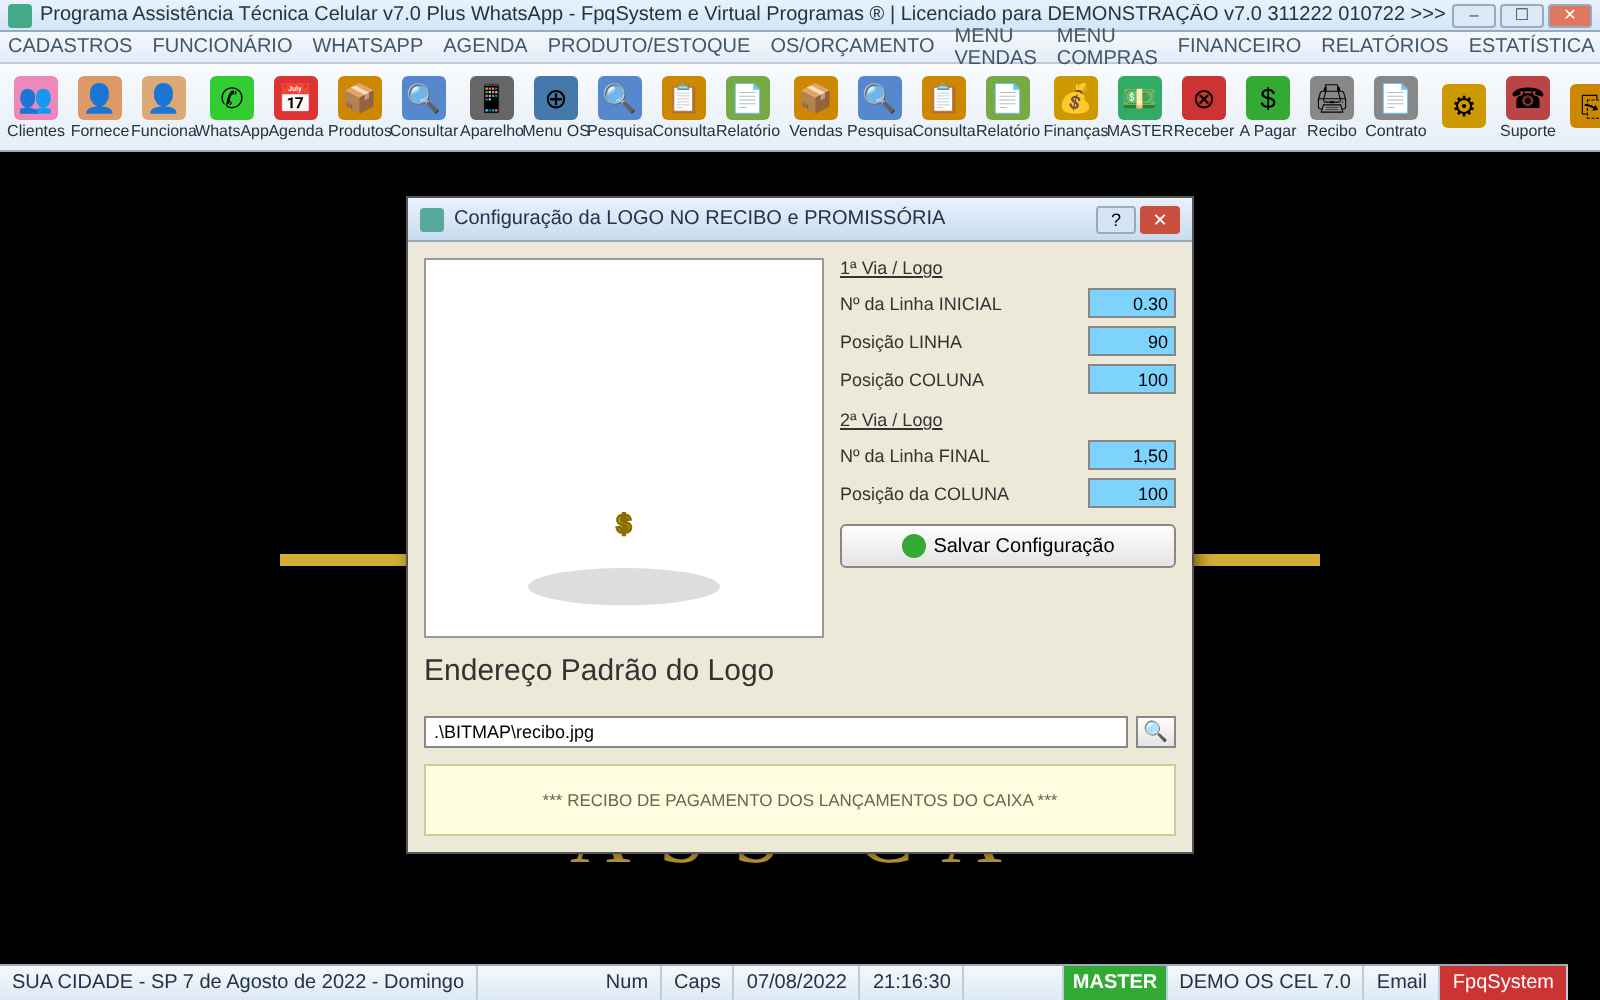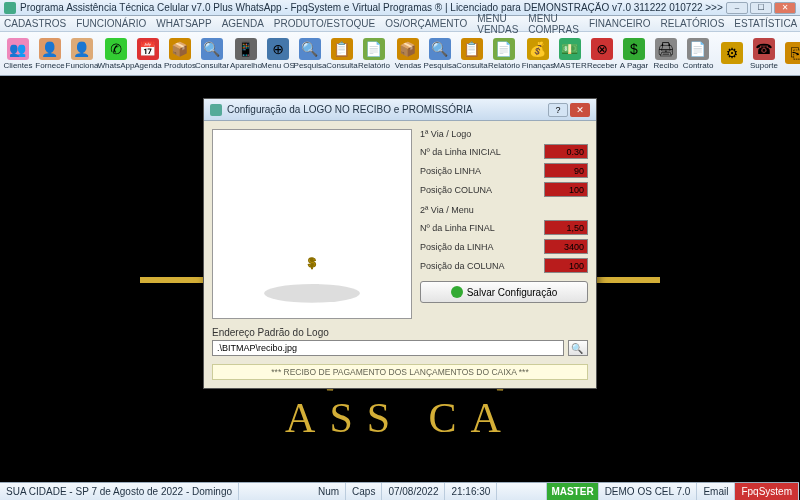--- a/index.html
+++ b/index.html
@@ -26,33 +26,33 @@
 .dlg-title .di{width:12px;height:12px;background:#5a9;border-radius:2px;margin-right:5px}
 .dlg-title .dt{flex:1;color:#234}
 .dlg-title .dbtns{display:flex;gap:2px}
 .dlg-title .dbtns span{width:20px;height:14px;border-radius:2px;display:flex;align-items:center;justify-content:center;font-size:9px}
 .dlg-title .dhelp{background:#d4e4f4;border:1px solid #9ab}
 .dlg-title .dclose{background:#c94f3e;color:#fff}
 .dlg-body{padding:8px;display:flex;gap:8px}
 .imgbox{width:200px;height:190px;background:#fff;border:1px solid #999;display:flex;align-items:center;justify-content:center}
 .imgbox svg{width:140px;height:160px}
 .fields{flex:1;display:flex;flex-direction:column;gap:4px}
-.grp-h{font-size:9px;color:#333;margin-bottom:1px}
+.grp-h{font-size:9px;color:#333;text-decoration:underline;margin-bottom:1px}
 .frow{display:flex;align-items:center;justify-content:space-between;gap:4px}
 .frow label{font-size:9px;color:#333}
-.frow input{width:44px;height:15px;border:1px solid #888;background:#b91c1c;text-align:right;padding:0 3px;font-size:9px}
+.frow input{width:44px;height:15px;border:1px solid #888;background:#7dd3fc;text-align:right;padding:0 3px;font-size:9px}
 .dbtn{height:22px;border:1px solid #888;background:linear-gradient(#fdfdfd,#e4e4e4);border-radius:3px;display:flex;align-items:center;justify-content:center;gap:4px;font-size:9px;margin-top:4px;cursor:default}
 .dbtn .bi{width:12px;height:12px;border-radius:50%}
 .dlg-path{padding:0 8px 4px}
-.dlg-path .pl{font-size:10px;color:#333;margin-bottom:2px}
+.dlg-path .pl{font-size:15px;color:#333;margin-bottom:14px}
 .dlg-path .pr{display:flex;gap:4px}
 .dlg-path input{flex:1;height:16px;border:1px solid #888;background:#fff;padding:0 4px;font-size:9px}
 .dlg-path .br{width:20px;height:16px;border:1px solid #888;background:linear-gradient(#fdfdfd,#e4e4e4);display:flex;align-items:center;justify-content:center;font-size:10px}
-.dlg-foot{margin:4px 8px 8px;padding:2px;background:#fffce0;border:1px solid #cc9;text-align:center;font-size:8.5px;color:#665}
-.statusbar{position:absolute;bottom:0;left:0;right:1px;height:18px;background:linear-gradient(#f4f8fc,#dde9f5);display:flex;align-items:center;border-top:1px solid #9ab;font-size:9px;color:#234}
+.dlg-foot{margin:4px 8px 8px;padding:12px;background:#fffce0;border:1px solid #cc9;text-align:center;font-size:8.5px;color:#665}
+.statusbar{position:absolute;bottom:0;left:0;right:16px;height:18px;background:linear-gradient(#f4f8fc,#dde9f5);display:flex;align-items:center;border-top:1px solid #9ab;font-size:9px;color:#234}
 .statusbar .cell{padding:0 6px;border-right:1px solid #bcd;height:100%;display:flex;align-items:center;white-space:nowrap}
 .statusbar .sp{flex:1}
 .statusbar .master{background:#3a3;color:#fff;font-weight:bold;padding:0 4px}
 .statusbar .fpq{background:#c33;color:#fff;padding:0 6px}
 </style>
 </head>
 <body>
 
 <div class="titlebar">
   <span class="ti"></span>
@@ -224,28 +224,24 @@
             <input value="0.30" style="">
           </div>
         <div class="frow">
             <label>Posição LINHA</label>
             <input value="90" style="">
           </div>
         <div class="frow">
             <label>Posição COLUNA</label>
             <input value="100" style="">
           </div>
-        <div class="grp-h" style="margin-top:4px">2ª Via / Menu</div>
+        <div class="grp-h" style="margin-top:4px">2ª Via / Logo</div>
         <div class="frow">
             <label>Nº da Linha FINAL</label>
             <input value="1,50" style="">
-          </div>
-        <div class="frow">
-            <label>Posição da LINHA</label>
-            <input value="3400" style="">
           </div>
         <div class="frow">
             <label>Posição da COLUNA</label>
             <input value="100" style="">
           </div>
         <div class="dbtn">
             <span class="bi" style="background:#3a3"></span>
             <span>Salvar Configuração</span>
           </div>
       </div>

